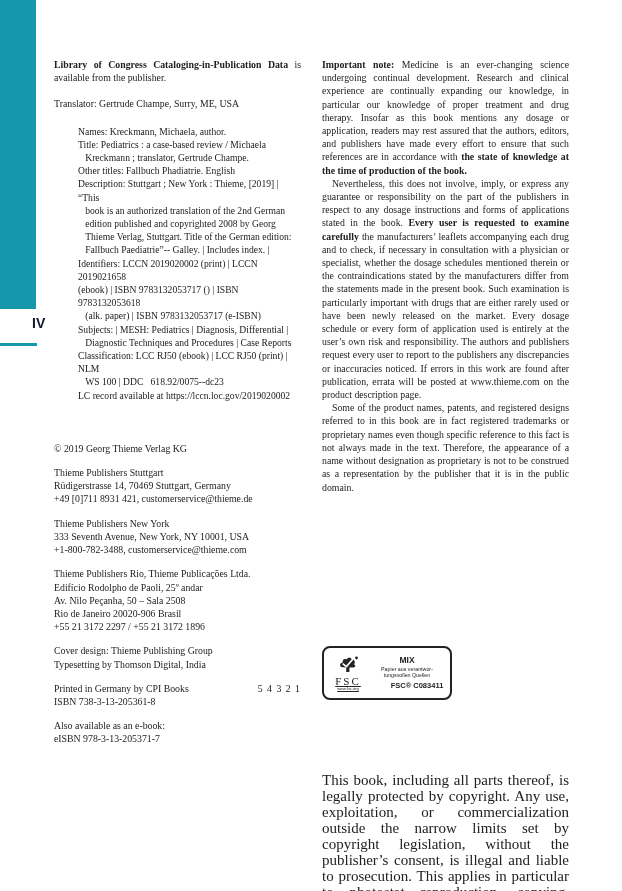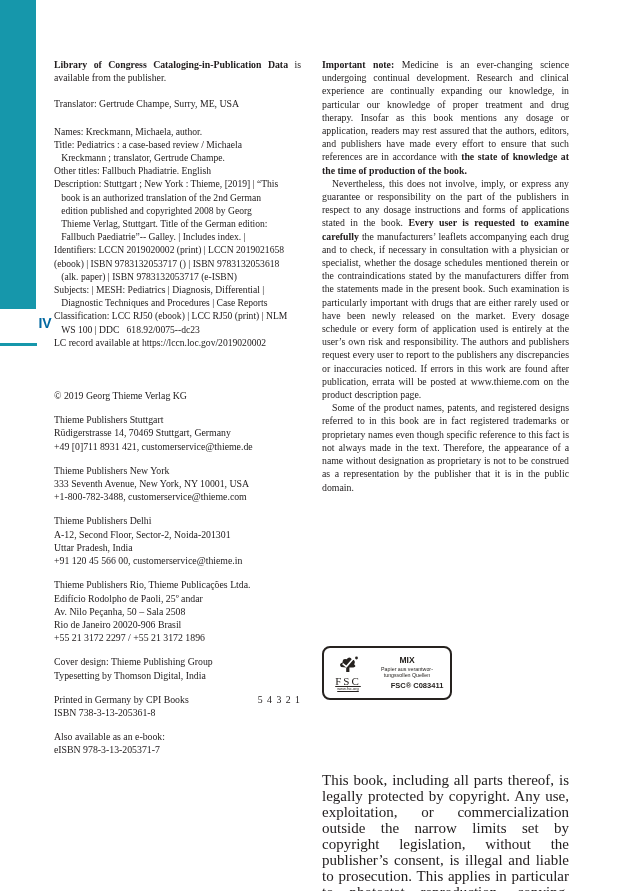--- a/index.html
+++ b/index.html
@@ -3,36 +3,36 @@
 <meta charset="utf-8">
 <style>
   html,body { margin:0; padding:0; background:#e9e9e9; }
   .page {
     position:relative; width:622px; height:891px; background:#ffffff;
     font-family:"Liberation Serif", serif; color:#242021; overflow:hidden;
     margin:0 auto;
   }
   
   .side-bar  { position:absolute; left:0; top:0; width:36px; height:309px; background:#1697ab; }
-  .page-label{ position:absolute; left:32px; top:315px; width:26px; text-align:center;
+  .page-label{ position:absolute; left:32px; top:315px; width:26px; 
                font-family:"Liberation Sans", sans-serif; font-weight:bold;
-               font-size:14px; color:#0369a1; }
+               font-size:14px; color:#0f172a; }
   .side-rule { position:absolute; left:0; top:343px; width:37px; height:3px; background:#1697ab; }
 
   .col { position:absolute; top:58px; width:247px; font-size:9.8px; line-height:13.2px; }
   .col-left  { left:54px; }
   .col-right { left:322px; }
 
   p { margin:0; }
   .just { text-align:justify; }
   .ind  { text-indent:10px; }
   .pre  { white-space:pre-wrap; }
   .mt11 { margin-top:11px; }
   .mt13 { margin-top:13px; }
-  .mt14 { margin-top:14px; }
+  .mt14 { margin-top:14px;margin-left:24px; }
   .mt40 { margin-top:40px; }
   .cip  { font-size:9.6px; }
   b { font-weight:bold; }
 
   .printed-row { display:flex; justify-content:space-between; }
   .pr-nums { letter-spacing:1px;margin-left:28px; }
 
   
   .fsc {
     position:absolute; left:322px; top:646px; width:118px; height:46px;
@@ -86,24 +86,20 @@
 LC record available at https://lccn.loc.gov/2019020002</div>
 
     <p class="mt40">© 2019 Georg Thieme Verlag KG</p>
 
     <div class="pre mt11">Thieme Publishers Stuttgart
 Rüdigerstrasse 14, 70469 Stuttgart, Germany
 +49 [0]711 8931 421, customerservice@thieme.de</div>
     <div class="pre mt11">Thieme Publishers New York
 333 Seventh Avenue, New York, NY 10001, USA
 +1-800-782-3488, customerservice@thieme.com</div>
-    <div class="pre mt11">Thieme Publishers Delhi
-A-12, Second Floor, Sector-2, Noida-201301
-Uttar Pradesh, India
-+91 120 45 566 00, customerservice@thieme.in</div>
     <div class="pre mt11">Thieme Publishers Rio, Thieme Publicações Ltda.
 Edifício Rodolpho de Paoli, 25º andar
 Av. Nilo Peçanha, 50 – Sala 2508
 Rio de Janeiro 20020-906 Brasil
 +55 21 3172 2297 / +55 21 3172 1896</div>
 
     <div class="pre mt11">Cover design: Thieme Publishing Group
 Typesetting by Thomson Digital, India</div>
 
     <div class="printed-row mt11">

